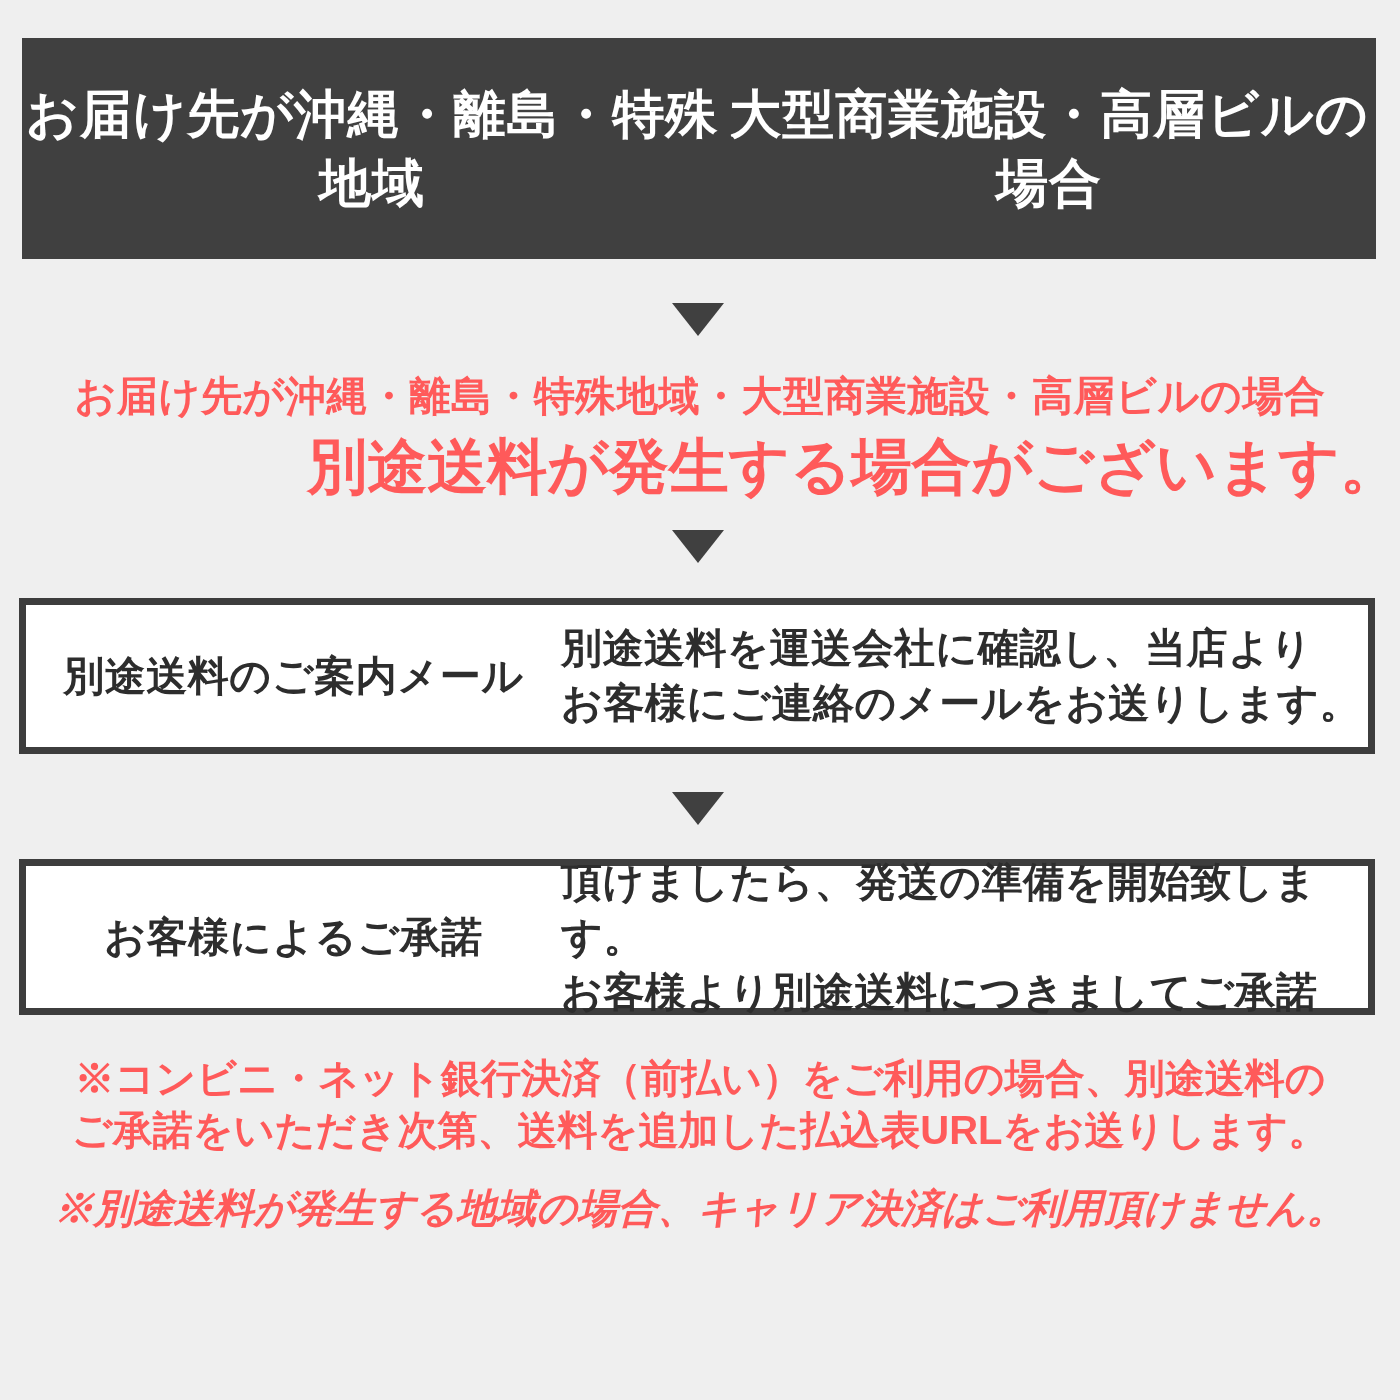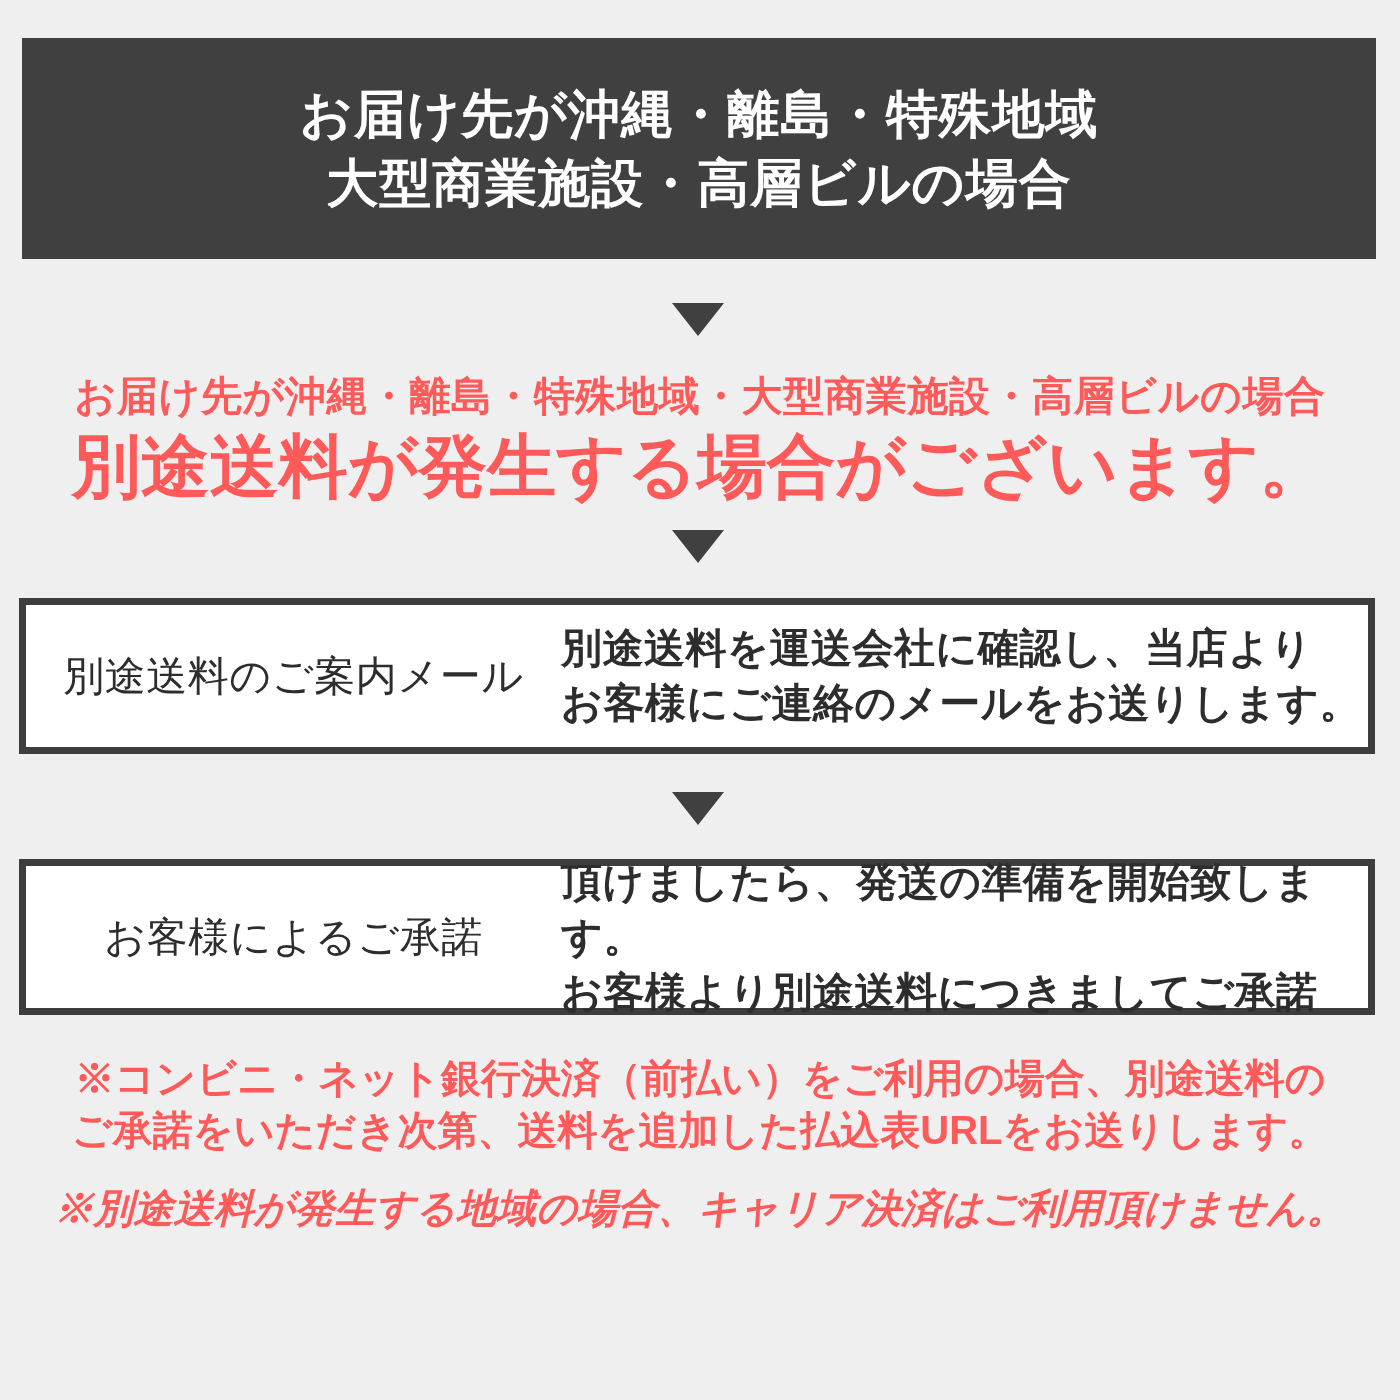--- a/index.html
+++ b/index.html
@@ -16,21 +16,21 @@
   }
   .header-banner {
     position: absolute;
     left: 22px;
     top: 38px;
     width: 1354px;
     height: 221px;
     background: #404040;
     color: #ffffff;
     display: flex;
-    flex-direction: column;
+    flex-direction: row;
     justify-content: center;
     align-items: center;
     text-align: center;
     font-size: 52px;
     line-height: 69px;
     font-weight: 900;
     letter-spacing: 1px;
   }
   .down-arrow {
     position: absolute;
@@ -54,44 +54,44 @@
     font-size: 41px;
     line-height: 48px;
     font-weight: 900;
     letter-spacing: 0.5px;
   }
   .alert-line2 {
     position: absolute;
     top: 434px;
     left: 0;
     width: 100%;
-    text-align: center;
+    text-align: right;
     color: #ff5a5a;
-    font-size: 69px;
+    font-size: 60px;
     line-height: 66px;
     font-weight: 900;
   }
   .step-box {
     position: absolute;
     left: 19px;
     width: 1356px;
     height: 156px;
     box-sizing: border-box;
     background: #ffffff;
     border: 7px solid #3d3d3d;
     display: flex;
     align-items: center;
   }
   .step-box-1 { top: 598px; }
   .step-box-2 { top: 859px; }
   .step-label {
     flex: 0 0 535px;
     text-align: center;
     font-size: 41px;
-    font-weight: 400;
+    font-weight: 700;
     color: #2d2d2d;
     letter-spacing: 0.5px;
   }
   .step-desc {
     flex: 1 1 auto;
     font-size: 41px;
     line-height: 55px;
     font-weight: bold;
     color: #2d2d2d;
     letter-spacing: 0.5px;

